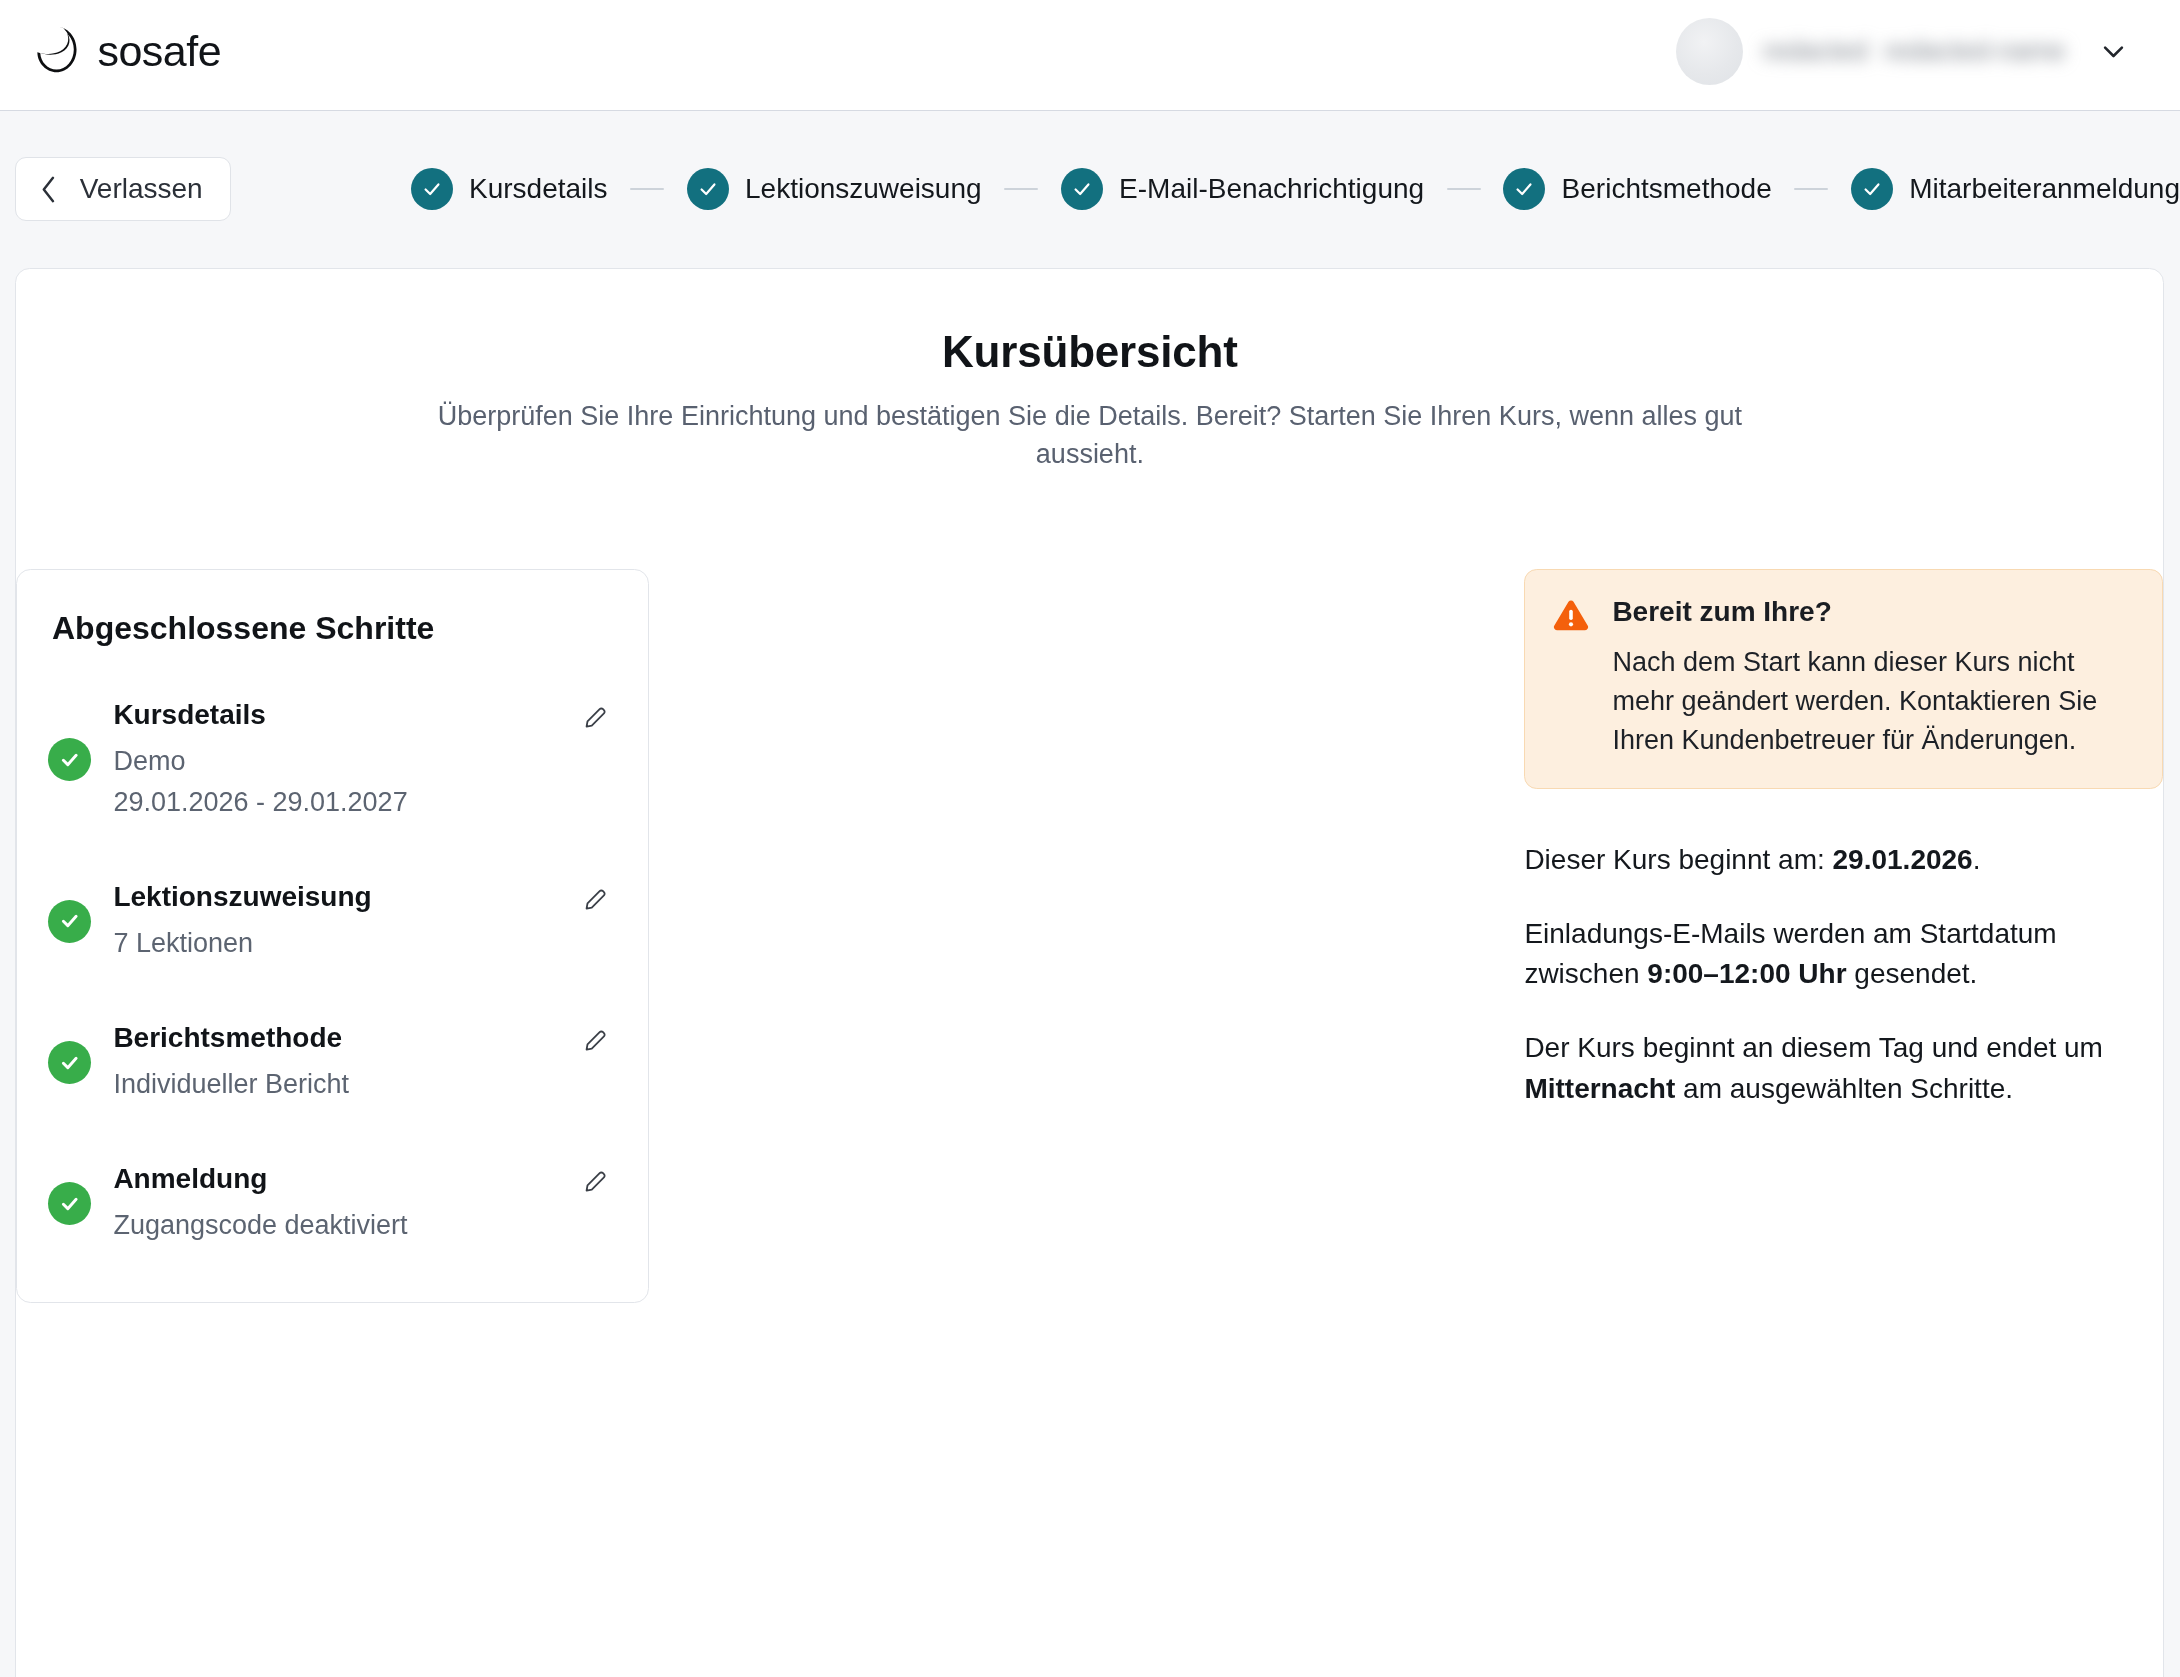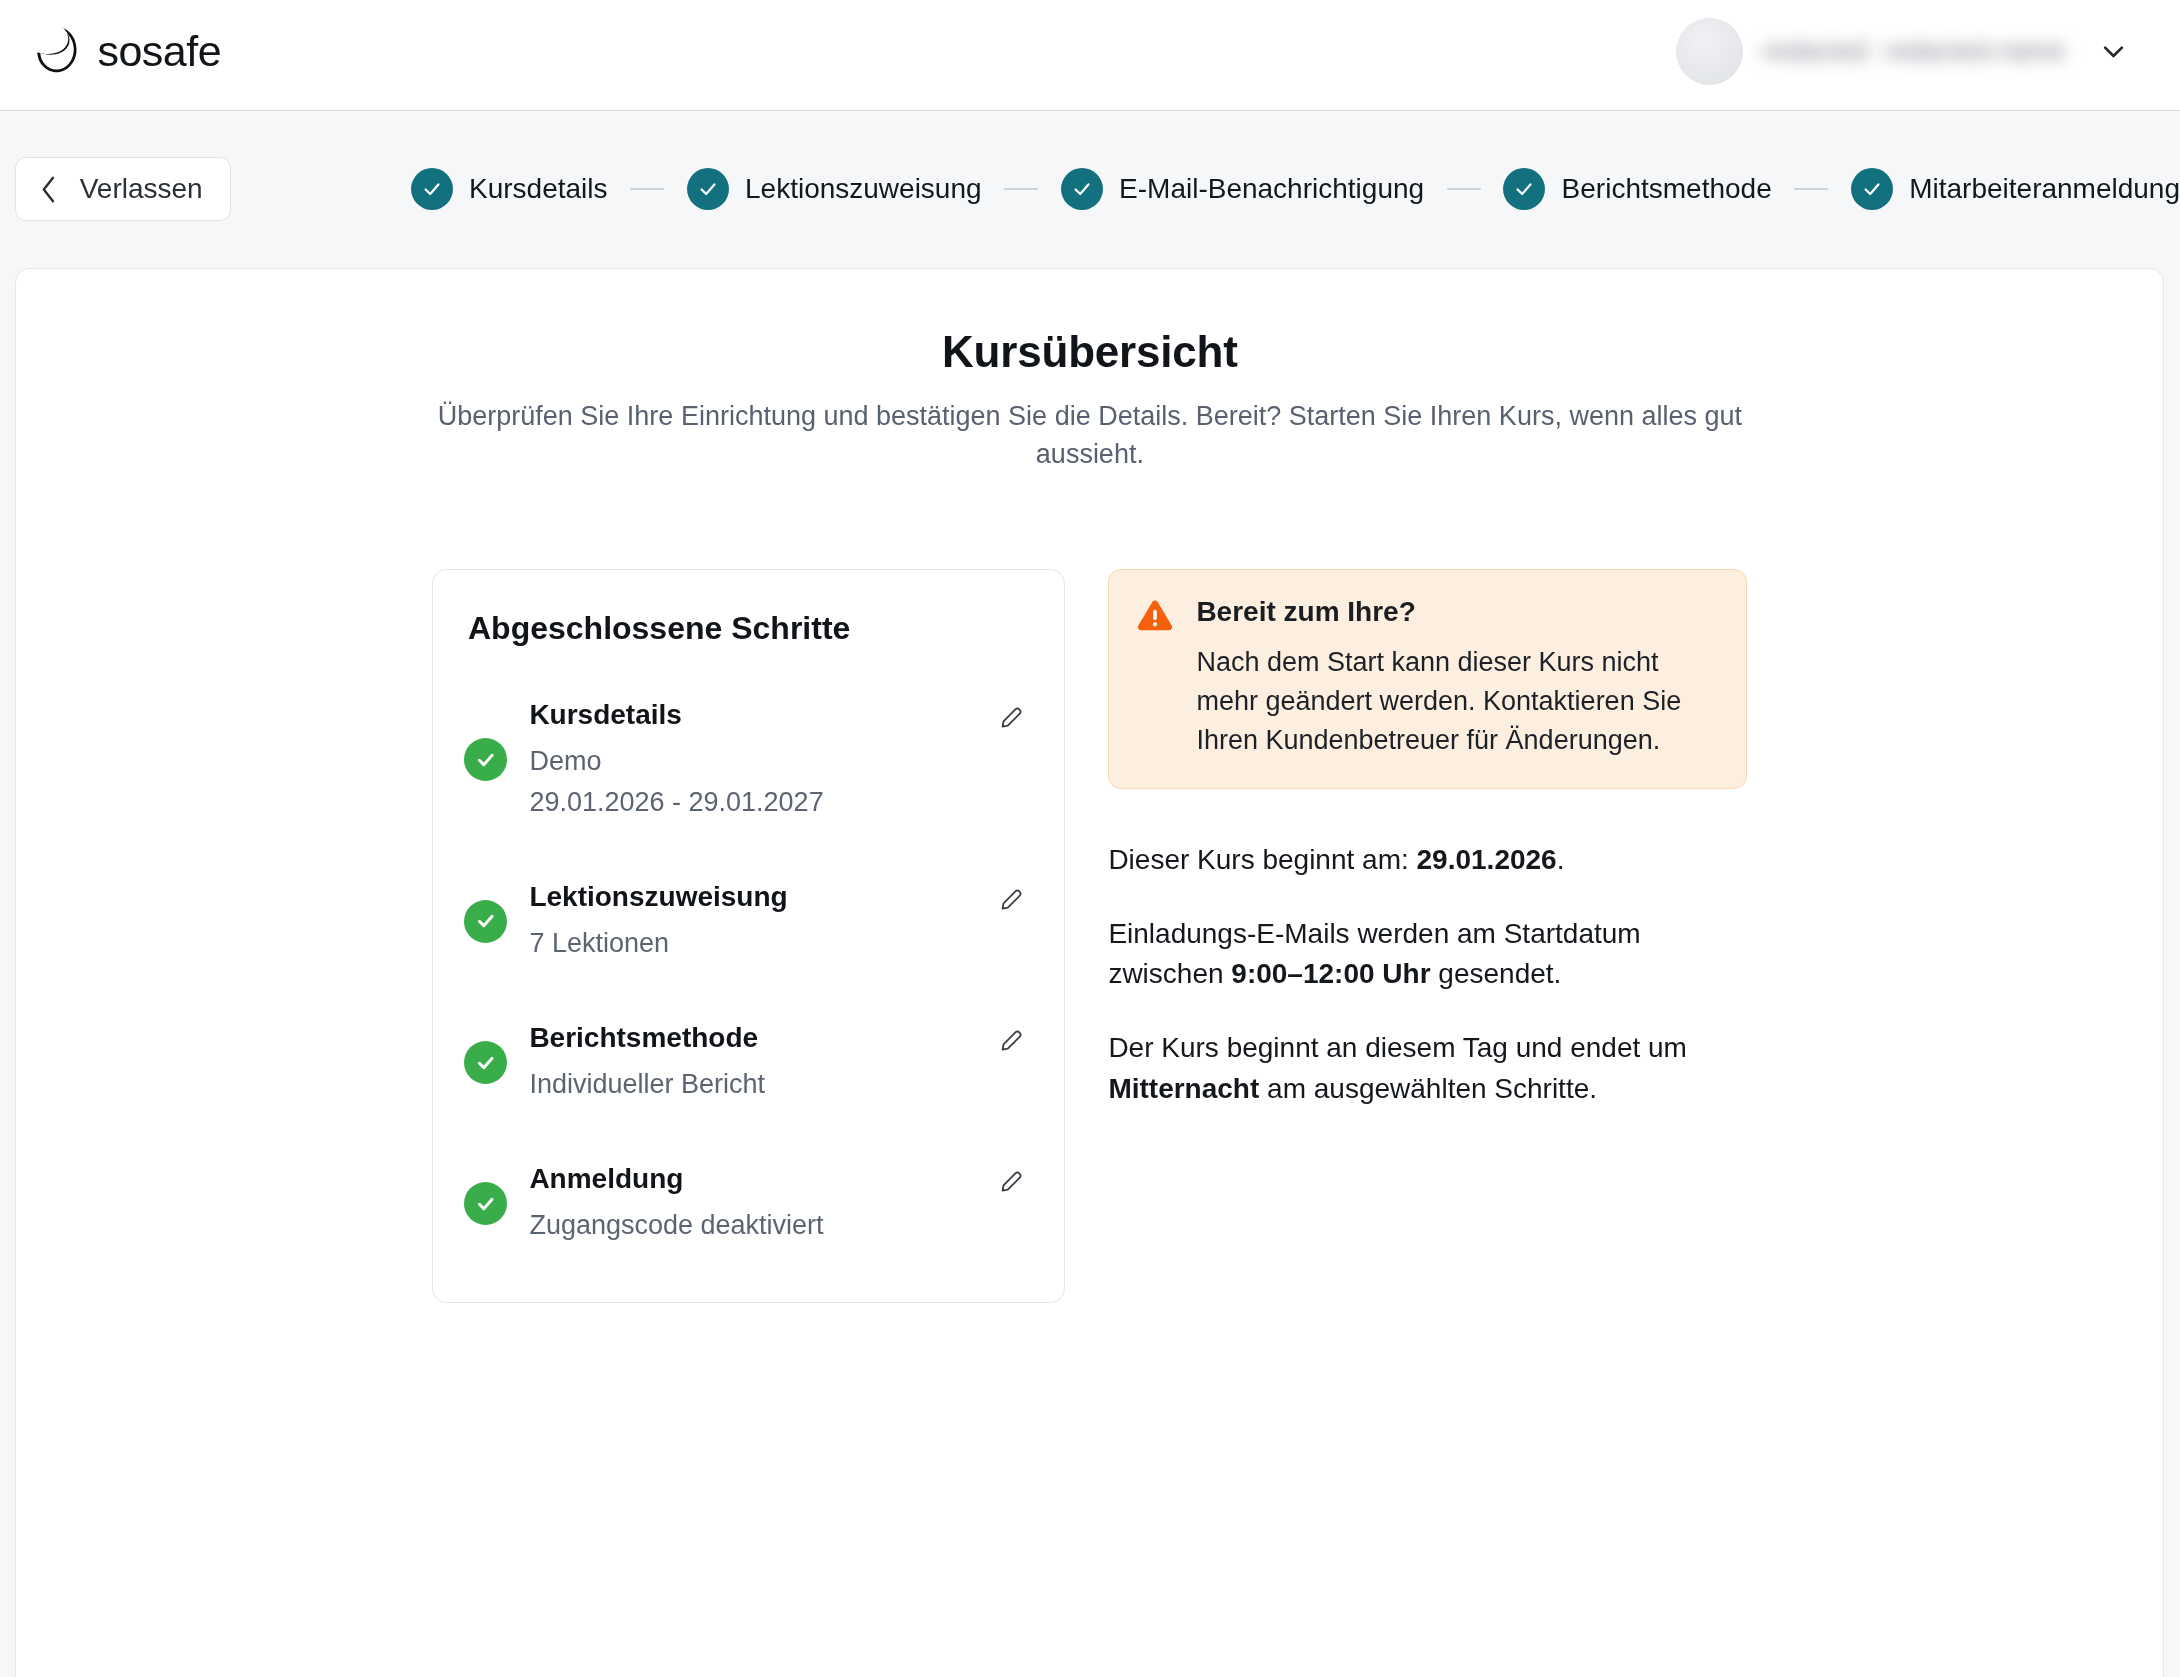--- a/index.html
+++ b/index.html
@@ -178,21 +178,21 @@
     font-size: 27px;
     line-height: 1.42;
     color: #596170;
   }
 
   .columns {
     position: absolute;
     left: 0; top: 242px;
     width: 100%;
     display: flex;
-    justify-content: center;
+    justify-content: space-between;
     gap: 43px;
   }
 
   
   .steps-card {
     width: 633px;
     background: #ffffff;
     border: 1.8px solid #e2e5ea;
     border-radius: 14.5px;
     padding: 40px 34px 40px 31px;

